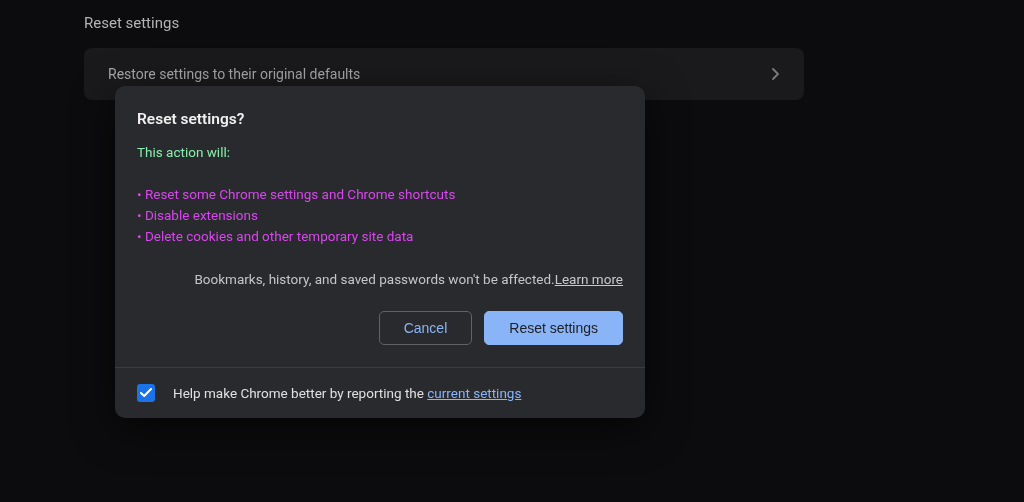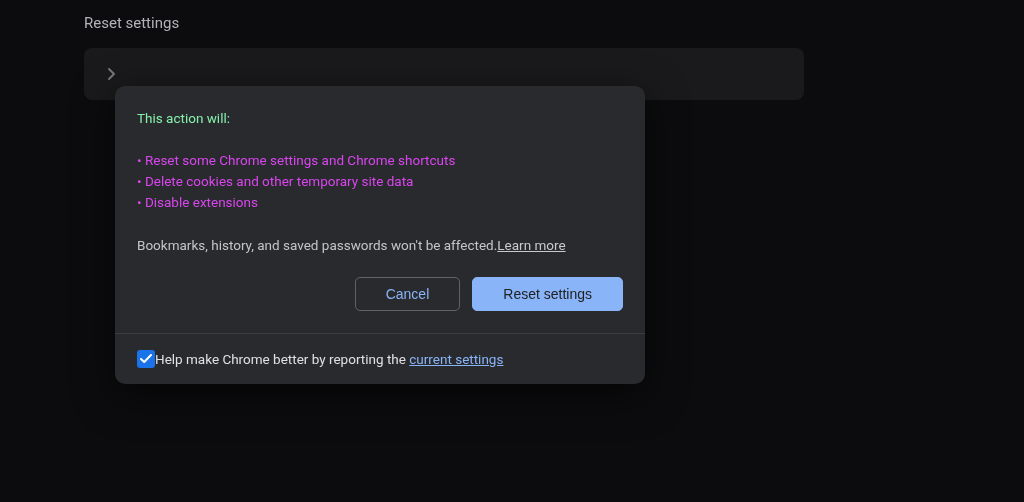--- a/index.html
+++ b/index.html
@@ -66,39 +66,40 @@
   .modal-list {
     font-size: 13.5px;
     line-height: 1.55;
     color: #d946ef;
     margin-bottom: 24px;
   }
   .modal-note {
     font-size: 13.5px;
     color: #c5c5c9;
     margin-bottom: 24px;
+    text-align: right;
   }
   .link {
     color: #c9c9cc;
     text-decoration: underline;
     cursor: pointer;
   }
   .link-blue {
     color: #8ab4f8;
     text-decoration: underline;
     cursor: pointer;
   }
   .modal-actions {
     display: flex;
     justify-content: flex-end;
     gap: 12px;
   }
   .btn {
     height: 34px;
-    padding: 0 30px;
+    padding: 0 24px;
     border-radius: 5px;
     font-size: 14px;
     cursor: pointer;
     display: inline-flex;
     align-items: center;
     justify-content: center;
   }
   .btn-secondary {
     background: transparent;
     border: 1px solid #5f6368;
@@ -108,20 +109,21 @@
     background: #8ab4f8;
     border: 1px solid #8ab4f8;
     color: #202124;
     font-weight: 500;
   }
   .modal-footer {
     border-top: 1px solid #3c3d40;
     padding: 16px 22px;
     display: flex;
     align-items: center;
+    gap: 18px;
     font-size: 13.5px;
     color: #e0e0e2;
   }
   .checkbox {
     width: 18px;
     height: 18px;
     border-radius: 3px;
     background: #1a73e8;
     display: flex;
     align-items: center;
@@ -130,35 +132,37 @@
     cursor: pointer;
   }
   .checkbox svg { display:block; }
 </style>
 </head>
 <body>
 
 <div class="page">
   <div class="section-title">Reset settings</div>
   <div class="settings-row">
+    <span>Restore settings to their original defaults</span>
     <span class="chevron">
       <svg width="8" height="12" viewBox="0 0 8 12">
           <path d="M1 1 L6 6 L1 11" stroke="#7a7a7f" stroke-width="1.8" fill="none" stroke-linecap="round" stroke-linejoin="round"></path>
         </svg>
     </span>
   </div>
 </div>
 
 <div class="modal">
   <div class="modal-body">
+    <div class="modal-title">Reset settings?</div>
     <div class="modal-intro">This action will:</div>
     <div class="modal-list">
       <div>• <span>Reset some Chrome settings and Chrome shortcuts</span></div>
+      <div>• <span>Disable extensions</span></div>
       <div>• <span>Delete cookies and other temporary site data</span></div>
-      <div>• <span>Disable extensions</span></div>
     </div>
     <div class="modal-note">
       <span>Bookmarks, history, and saved passwords won't be affected.</span><a class="link">Learn more</a>
     </div>
     <div class="modal-actions">
       <button class="btn btn-secondary">Cancel</button>
       <button class="btn btn-primary">Reset settings</button>
     </div>
   </div>
   <div class="modal-footer">

